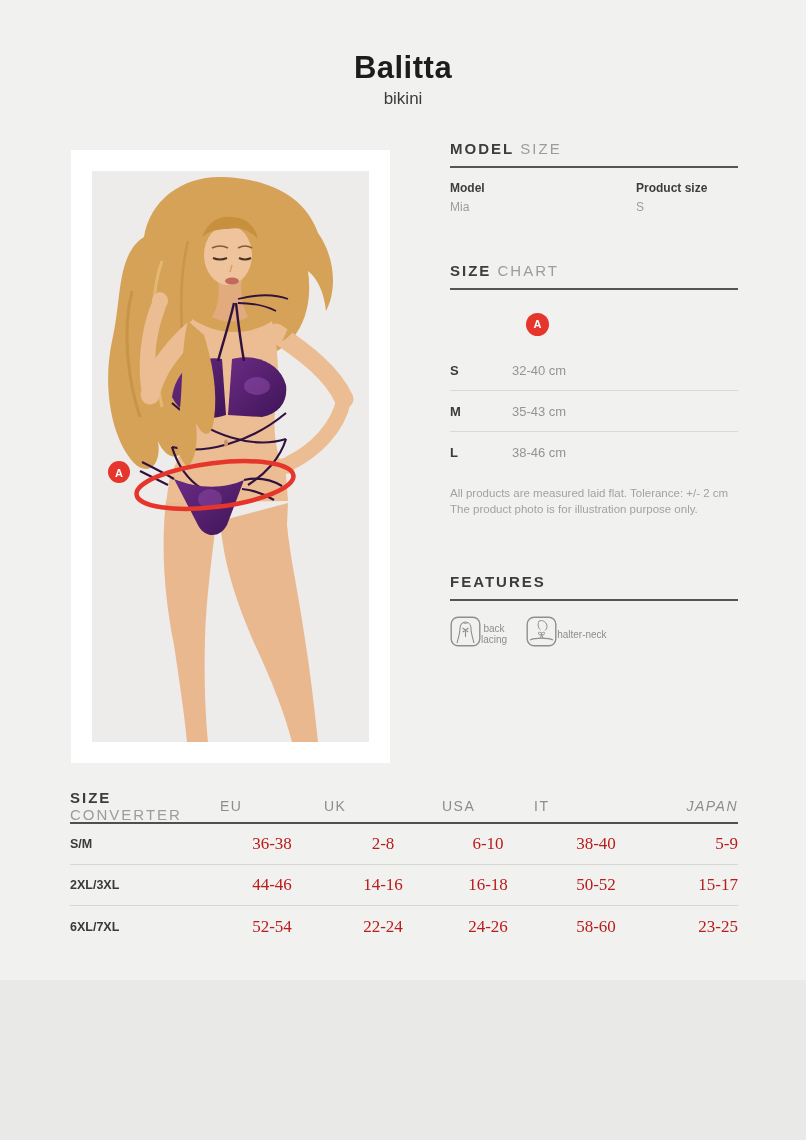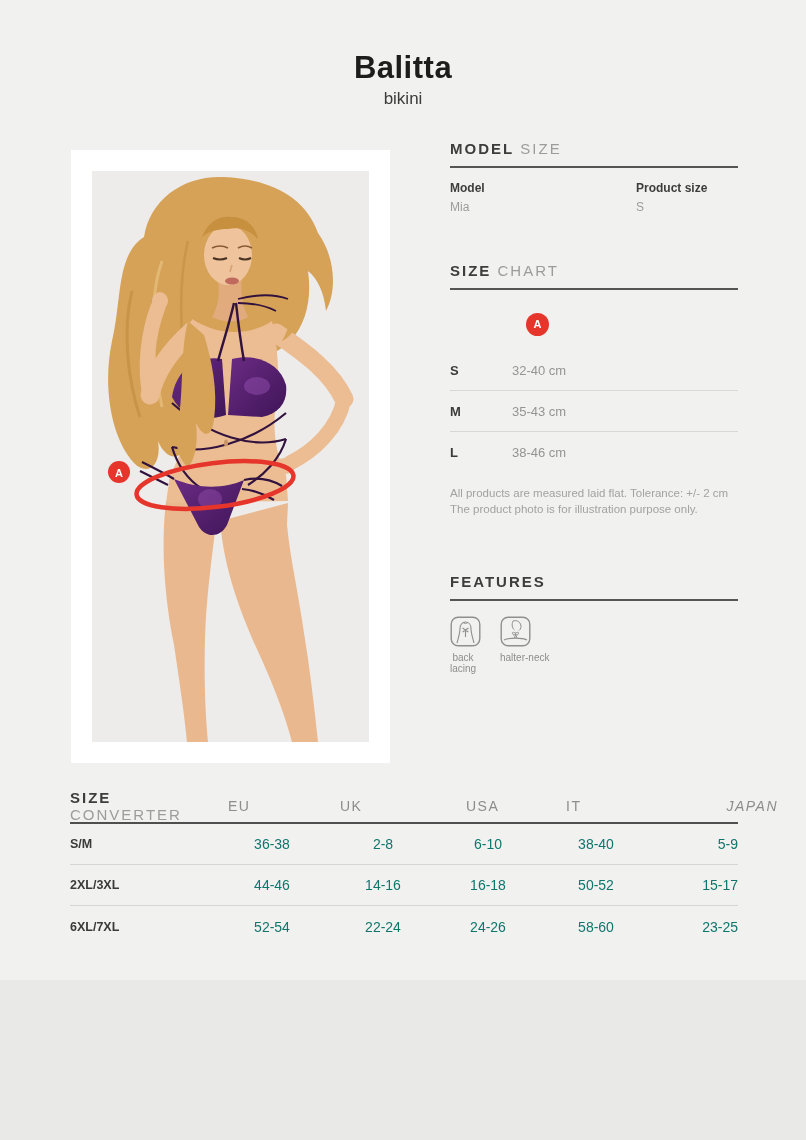--- a/index.html
+++ b/index.html
@@ -44,34 +44,34 @@
     margin-left:76px;
   }
   .sc-row { display:flex; align-items:center; height:41px; }
   .sc-row.sep { border-bottom:1px solid #d8d8d6; }
   .sc-size { width:62px; font-size:13px; font-weight:bold; color:#3b3b3b; }
   .sc-val  { font-size:13px; color:#949494; }
 
   .note-line { font-size:11.5px; color:#a2a2a2; line-height:16px; }
 
   .features-row { display:flex; gap:19px; margin-top:15px; align-items:flex-start; }
-  .feature { display:flex; flex-direction:column; align-items:flex-start; min-width:31px; }
+  .feature { display:flex; align-items:center; min-width:31px; }
   .f-box { width:31px; height:31px; }
   .f-label { font-size:10px; color:#8d8d8d; text-align:center; margin-top:5px; line-height:11px; white-space:pre-line; }
 
   
   .tbl { position:absolute; left:70px; top:789px; width:668px; }
-  .tbl-head { display:grid; grid-template-columns:150px 104px 118px 92px 124px 80px; align-items:center; height:31px;gap:8px; }
+  .tbl-head { display:grid; grid-template-columns:150px 104px 118px 92px 124px 80px; align-items:center; height:31px; }
   .tbl-title { font-size:15px; letter-spacing:2px; }
   .th { font-size:14px; color:#8d8d8d; letter-spacing:1.5px; text-align:left; }
   .th:last-child { text-align:right;font-style:italic; }
   .rule-dark { height:2px; background:#4f4f4f; margin-top:2px; }
   .tbl-row { display:grid; grid-template-columns:150px 104px 118px 92px 124px 80px; align-items:center; height:41px; border-bottom:1px solid #d6d6d4; }
   .tbl-row:last-child { border-bottom:none; }
-  .td { font-size:14px; color:#0f766e; text-align:center; }
+  .td { font-size:17px; color:#b91c1c; text-align:center;font-family:Liberation Serif, serif; }
   .td:last-child { text-align:right; }
   .td-size { font-size:12.5px; font-weight:bold; color:#3a3a3a; text-align:left; }
 
   
   .footer { position:absolute; left:0; top:1044px; width:100%; text-align:center; }
   .logo-icon { display:block; margin:0 auto; }
   .wordmark { font-size:22px; color:#2e2e2e; letter-spacing:.5px; margin-top:1px;margin-left:24px; }
 </style>
 </head>
 <body>

